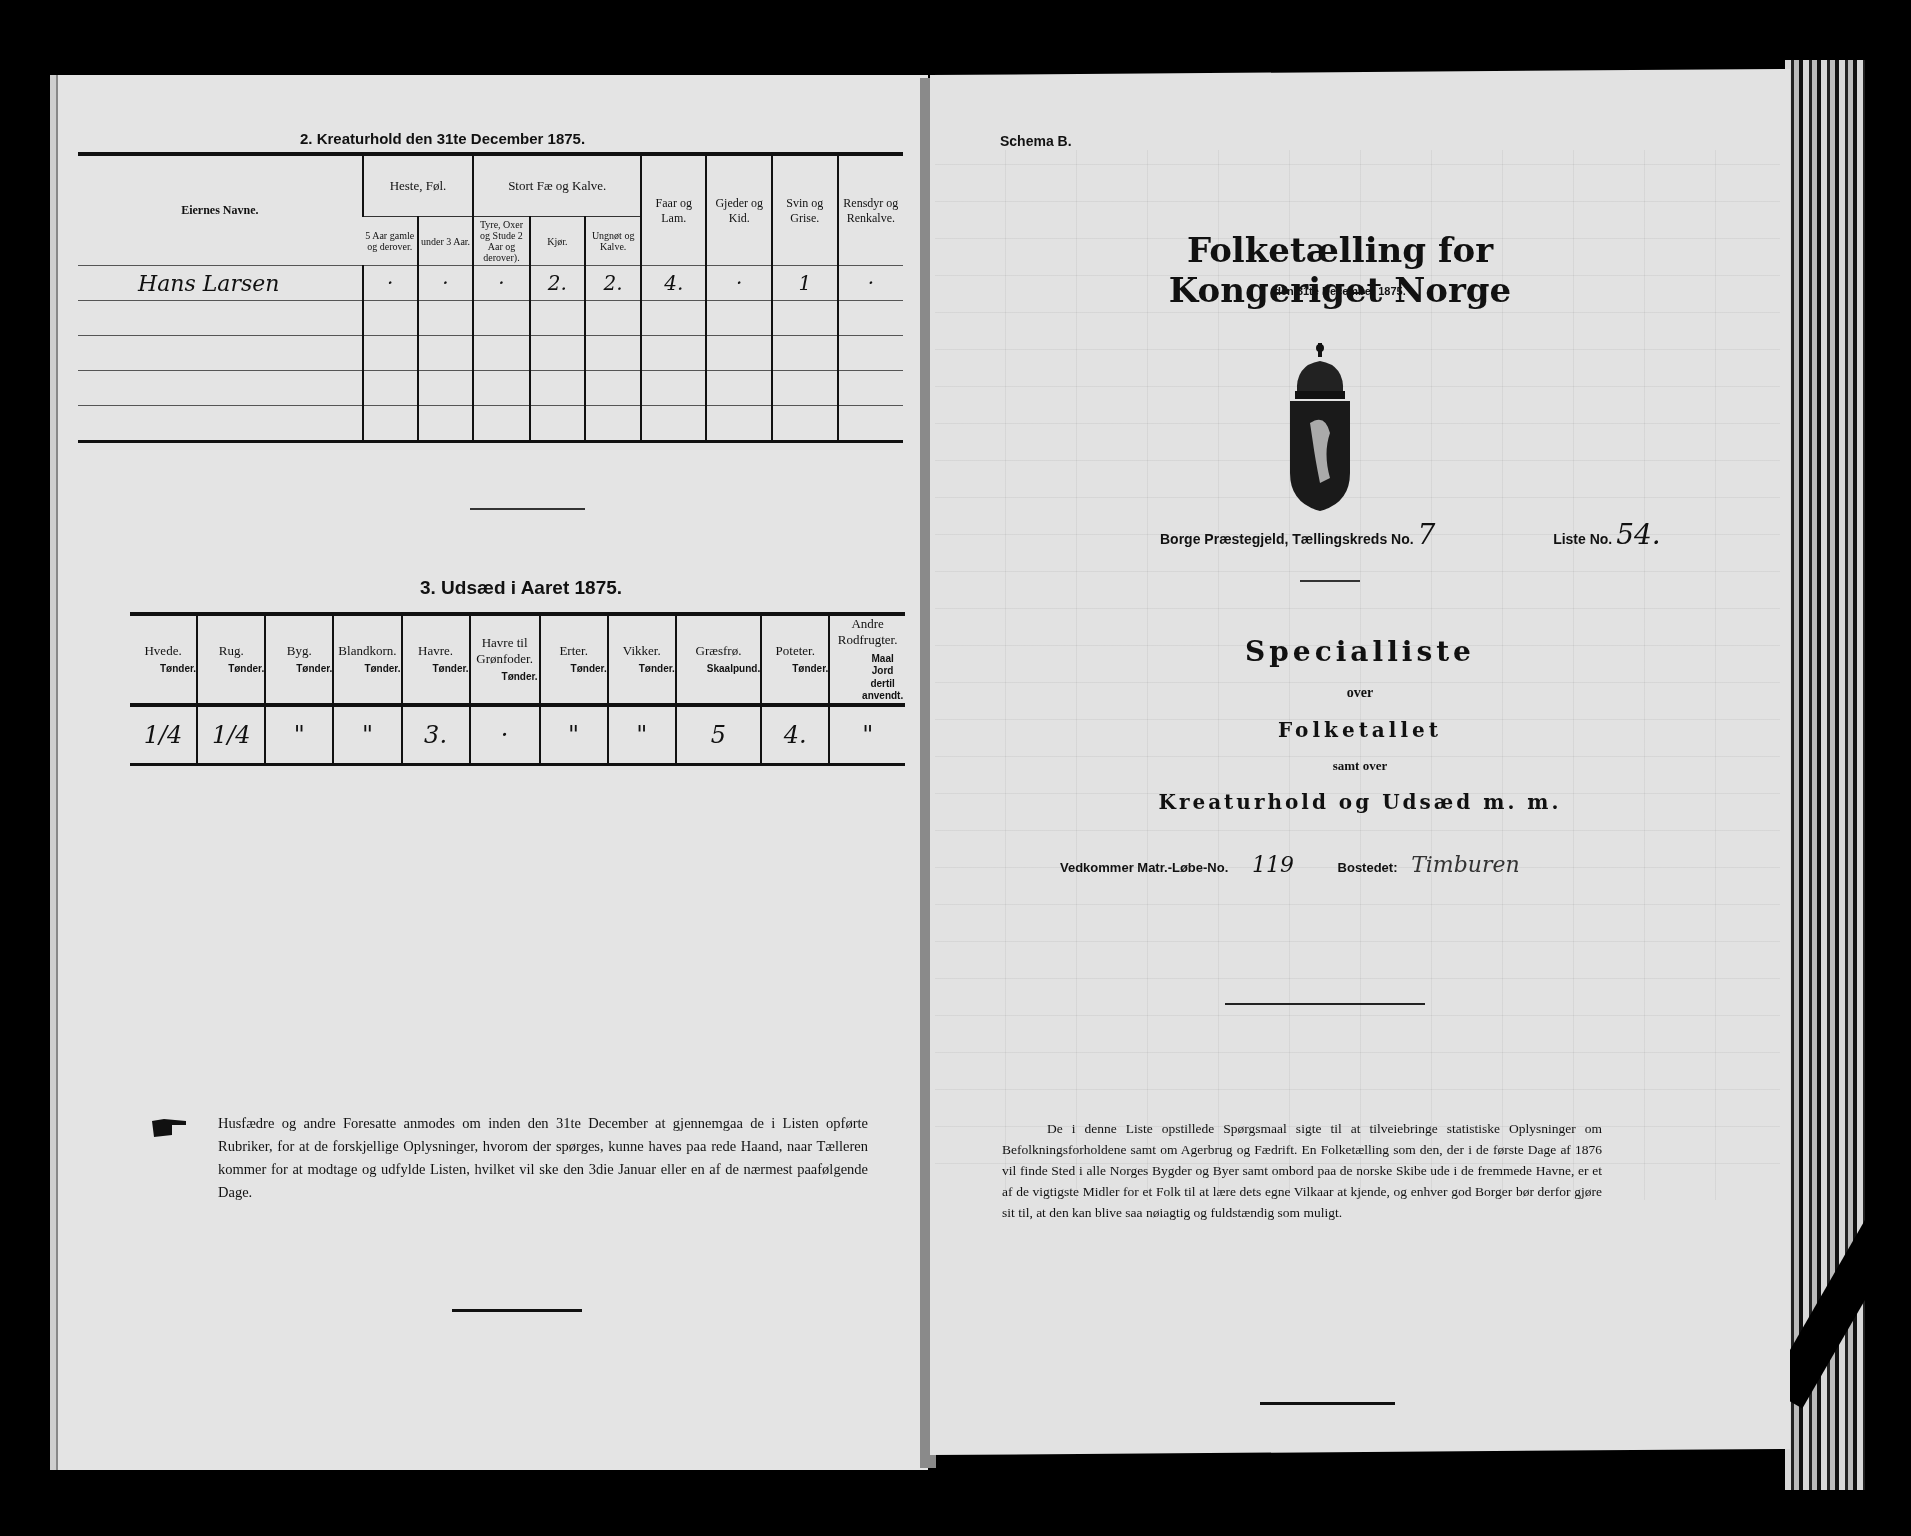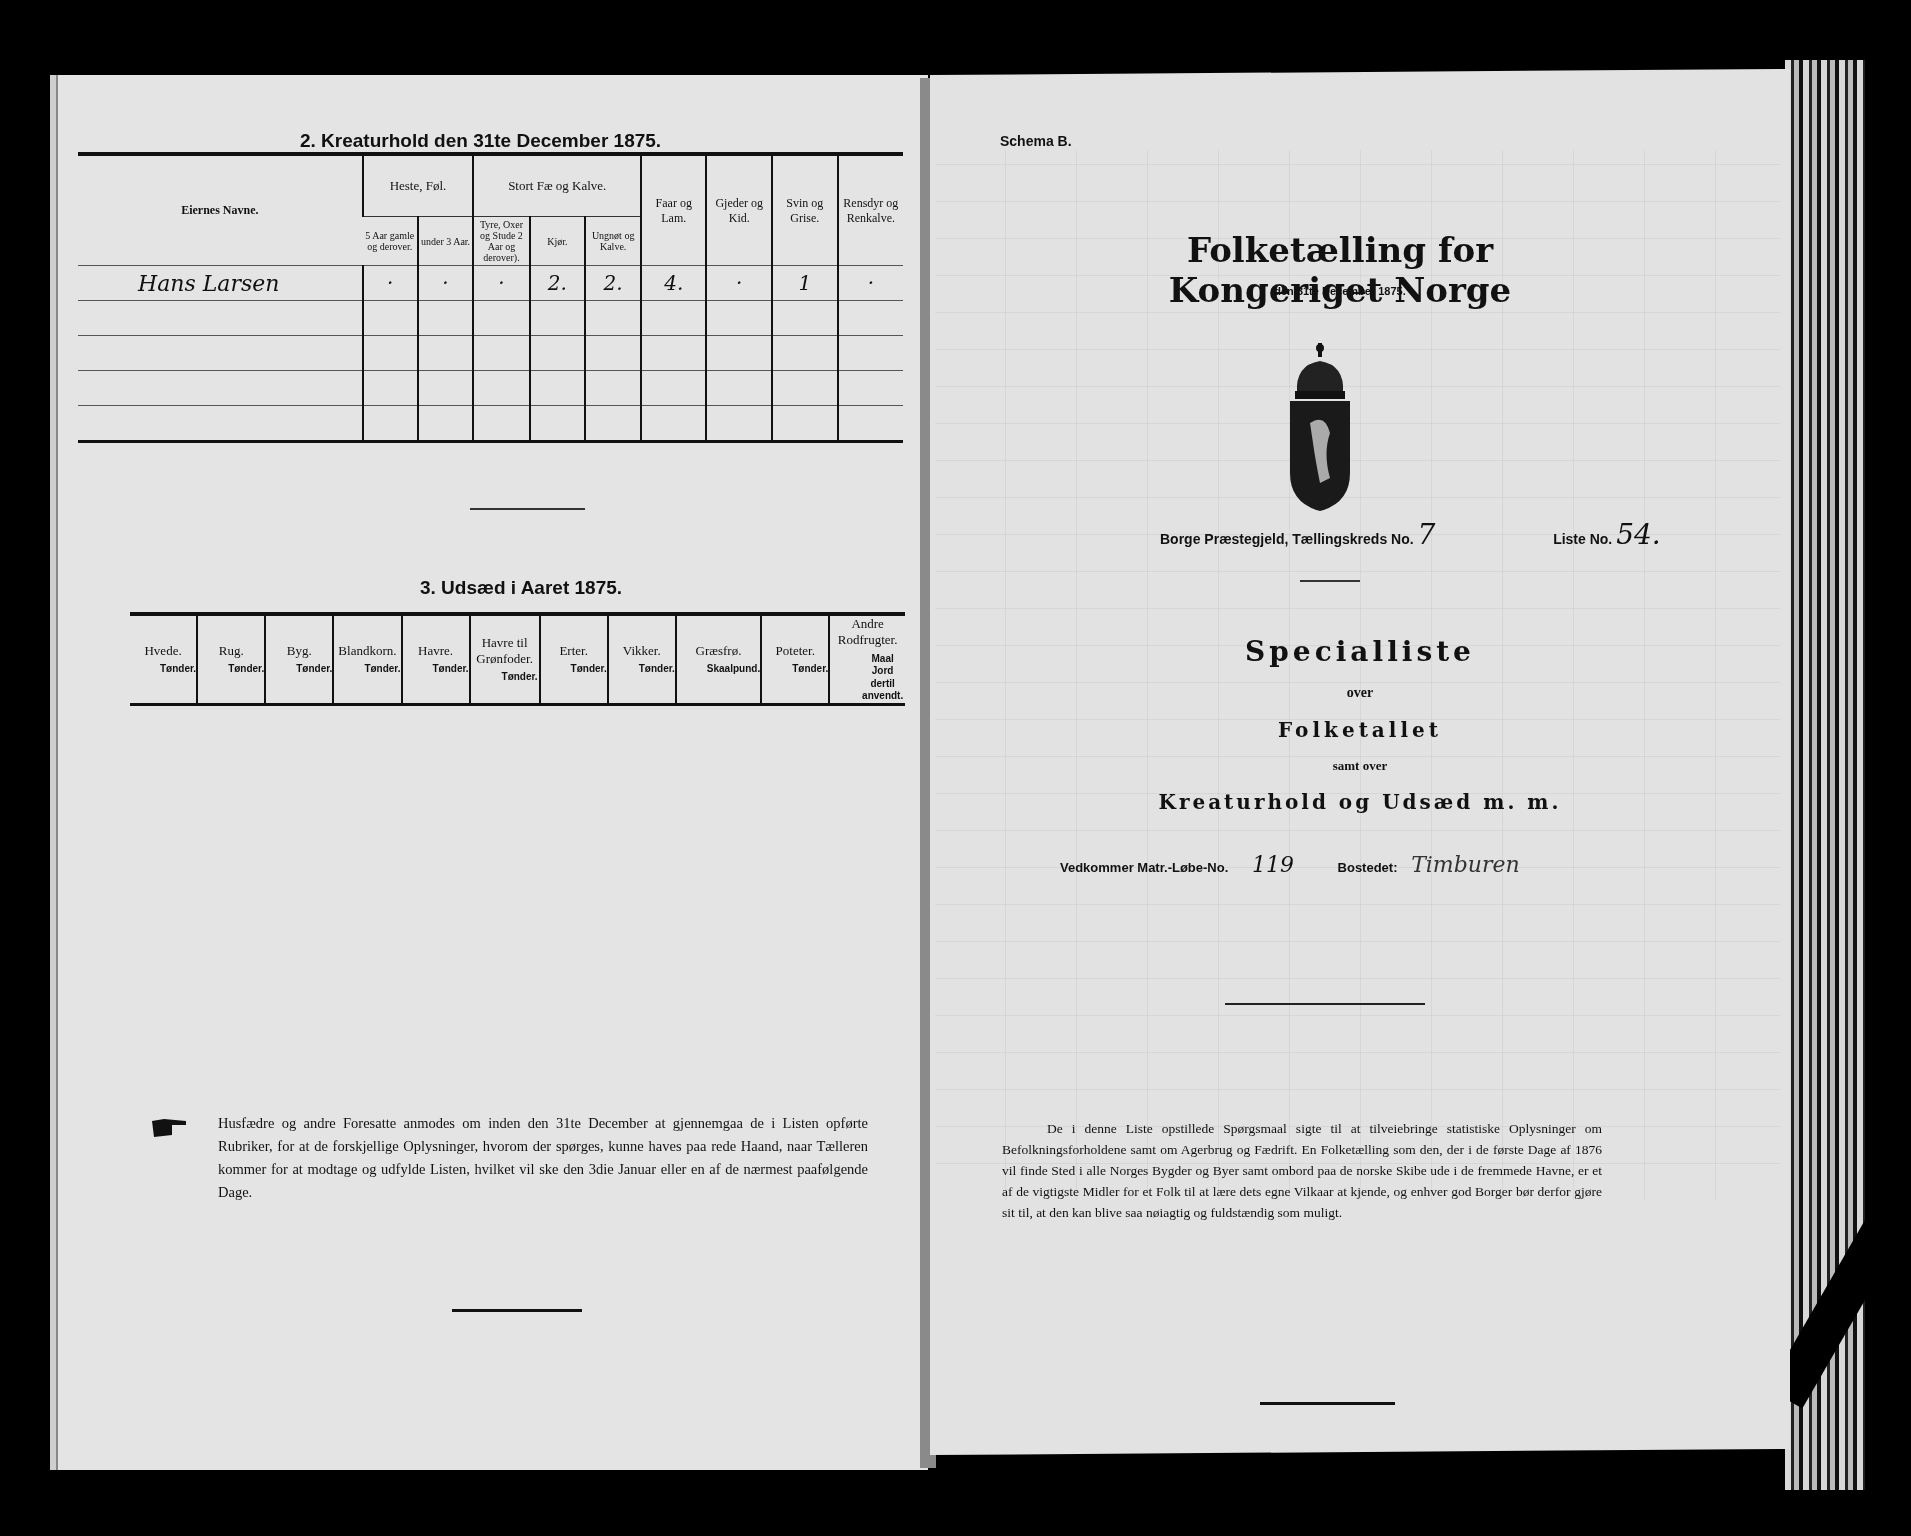--- a/index.html
+++ b/index.html
@@ -12,21 +12,21 @@
   #gutter { position:absolute; left:920px; top:78px; width:16px; height:1390px; background:#8a8a8a; }
   #spine-stack { position:absolute; left:1785px; top:60px; width:80px; height:1430px;
     background:repeating-linear-gradient(90deg,#d8d8d8 0 6px,#222 6px 9px,#bbb 9px 14px,#111 14px 18px); }
   #spine-stack .tab { position:absolute; right:-20px; top:1040px; width:40px; height:320px; background:#000; transform:rotate(30deg); }
 
   .abs { position:absolute; }
   .bold-sans { font-family:"Liberation Sans", sans-serif; font-weight:bold; }
   .hand { font-family:"DejaVu Serif", serif; font-style:italic; }
 
   
-  #sec2-title { left:300px; top:130px; font-size:19px; }
+  #sec2-title { left:300px; top:130px; font-size:15px; }
   table.grid { position:absolute; border-collapse:collapse; font-family:"Liberation Serif", serif; }
   table.grid td { border-left:2px solid #111; text-align:center; vertical-align:middle; padding:0; font-size:12px; }
   table.grid td:first-child { border-left:none; }
   #livestock { left:78px; top:152px; width:825px; border-top:4px solid #111; border-bottom:3px solid #111; }
   #livestock .hdr1 td { height:60px; }
   #livestock .hdr2 td { height:48px; font-size:10px; border-top:1px solid #333; }
   #livestock .rowsep td { border-top:3px solid #111; }
   #livestock .data td { height:34px; font-size:20px; border-top:1px solid #555; }
   #livestock .data td.name { text-align:left; padding-left:60px; font-size:22px; }
 
@@ -168,20 +168,33 @@
         <td><span>Byg.</span><span class="unit">Tønder.</span></td>
         <td><span>Blandkorn.</span><span class="unit">Tønder.</span></td>
         <td><span>Havre.</span><span class="unit">Tønder.</span></td>
         <td><span>Havre til Grønfoder.</span><span class="unit">Tønder.</span></td>
         <td><span>Erter.</span><span class="unit">Tønder.</span></td>
         <td><span>Vikker.</span><span class="unit">Tønder.</span></td>
         <td><span>Græsfrø.</span><span class="unit">Skaalpund.</span></td>
         <td><span>Poteter.</span><span class="unit">Tønder.</span></td>
         <td><span>Andre Rodfrugter.</span><span class="unit">Maal Jord dertil anvendt.</span></td>
       </tr>
+  <tr class="data" id="seed-row">
+        <td class="hand">1/4</td>
+        <td class="hand">1/4</td>
+        <td class="hand">"</td>
+        <td class="hand">"</td>
+        <td class="hand">3.</td>
+        <td class="hand">·</td>
+        <td class="hand">"</td>
+        <td class="hand">"</td>
+        <td class="hand">5</td>
+        <td class="hand">4.</td>
+        <td class="hand">"</td>
+      </tr>
 </tbody>
   </table>
 
 <svg class="abs" id="pointer-icon" viewBox="0 0 38 22">
   <path d="M2 4 L14 2 L36 4 L36 8 L22 8 L22 18 L4 20 Z" fill="#111"></path>
 </svg>
 <div class="abs" id="note">Husfædre og andre Foresatte anmodes om inden den 31te December at gjennemgaa de i Listen opførte Rubriker, for at de forskjellige Oplysninger, hvorom der spørges, kunne haves paa rede Haand, naar Tælleren kommer for at modtage og udfylde Listen, hvilket vil ske den 3die Januar eller en af de nærmest paafølgende Dage.</div>
 <div class="abs" id="sep2"></div>
 
 <div id="gutter"></div>

